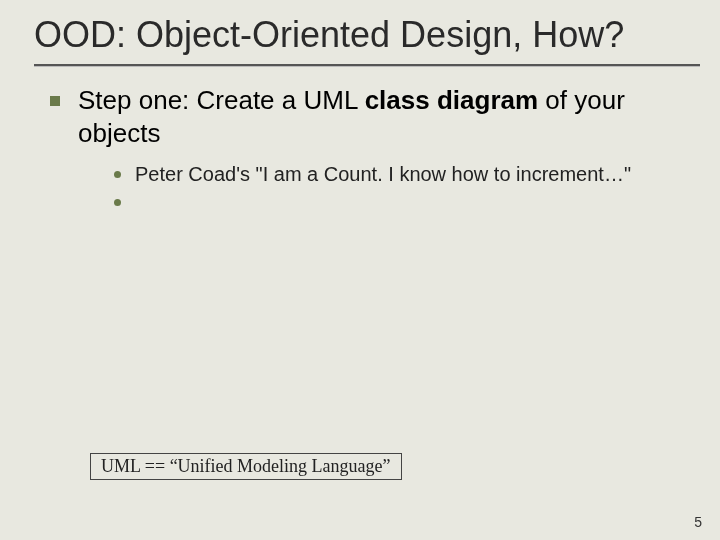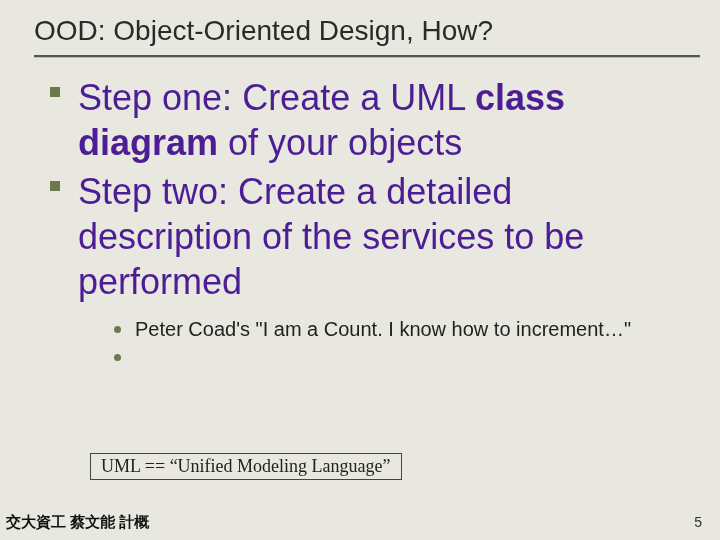--- a/index.html
+++ b/index.html
@@ -12,21 +12,21 @@
     overflow: hidden;
   }
   .slide {
     position: relative;
     width: 720px;
     height: 540px;
     box-sizing: border-box;
   }
   .title {
     padding: 14px 18px 4px 34px;
-    font-size: 28px;
+    font-size: 36px;
     color: #2a2a2a;
     line-height: 1.18;
   }
   .title-underline {
     margin: 4px 20px 0 34px;
     height: 2px;
     background: #555;
     box-shadow: 0 1px 0 #bbb;
   }
   .body {
@@ -39,22 +39,22 @@
   }
   .l1-bullet {
     width: 10px;
     height: 10px;
     background: #6a7a4a;
     margin-top: 12px;
     margin-right: 18px;
     flex: 0 0 auto;
   }
   .l1-text {
-    font-size: 36px;
-    color: #4c1d95;
+    font-size: 26px;
+    color: #000000;
     line-height: 1.25;
   }
   .l2-group {
     padding: 8px 0 0 64px;
   }
   .l2 {
     display: flex;
     align-items: flex-start;
     margin-bottom: 2px;
   }
@@ -111,37 +111,30 @@
 
   <div class="body">
 
     <div class="l1">
       <div class="l1-bullet"></div>
       <div class="l1-text">
         <span>Step one: Create a UML </span><span class="bold">class diagram</span><span> of your objects</span>
       </div>
     </div>
 
-    <div class="l1">
-      <div class="l1-bullet"></div>
-      <div class="l1-text">
-        <span>Step two: Create a detailed description of the services to be performed</span><span class="bold"></span><span></span>
-      </div>
-    </div>
 
     <div class="l2-group">
       <div class="l2">
         <div class="l2-bullet"></div>
         <div class="l2-text">Peter Coad's "I am a Count. I know how to increment…"</div>
       </div>
       <div class="l2">
         <div class="l2-bullet"></div>
       </div>
     </div>
 
   </div>
 
   <div class="footnote-box">UML  == “Unified Modeling Language”</div>
 
-  <div class="footer-left">交大資工 蔡文能 計概</div>
   <div class="footer-right">5</div>
 
 </div>
 
 </body></html>

